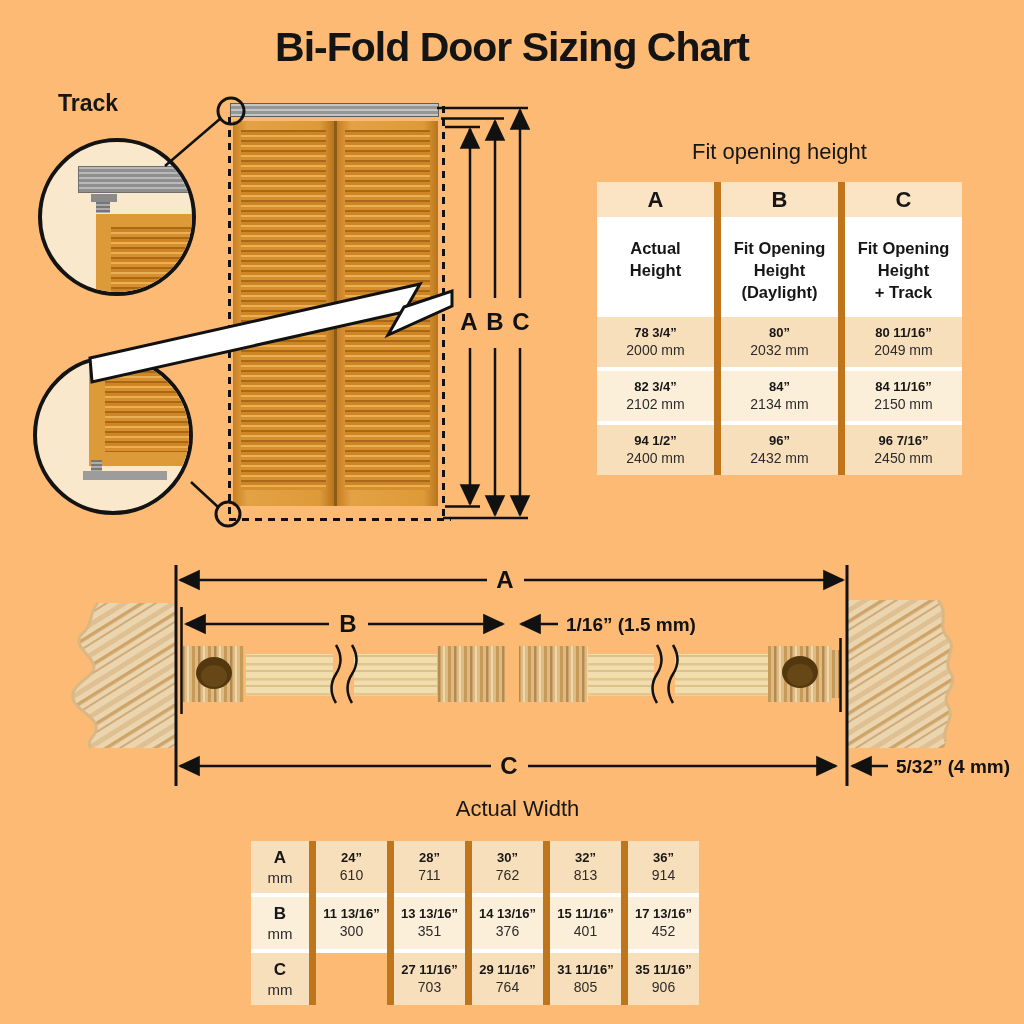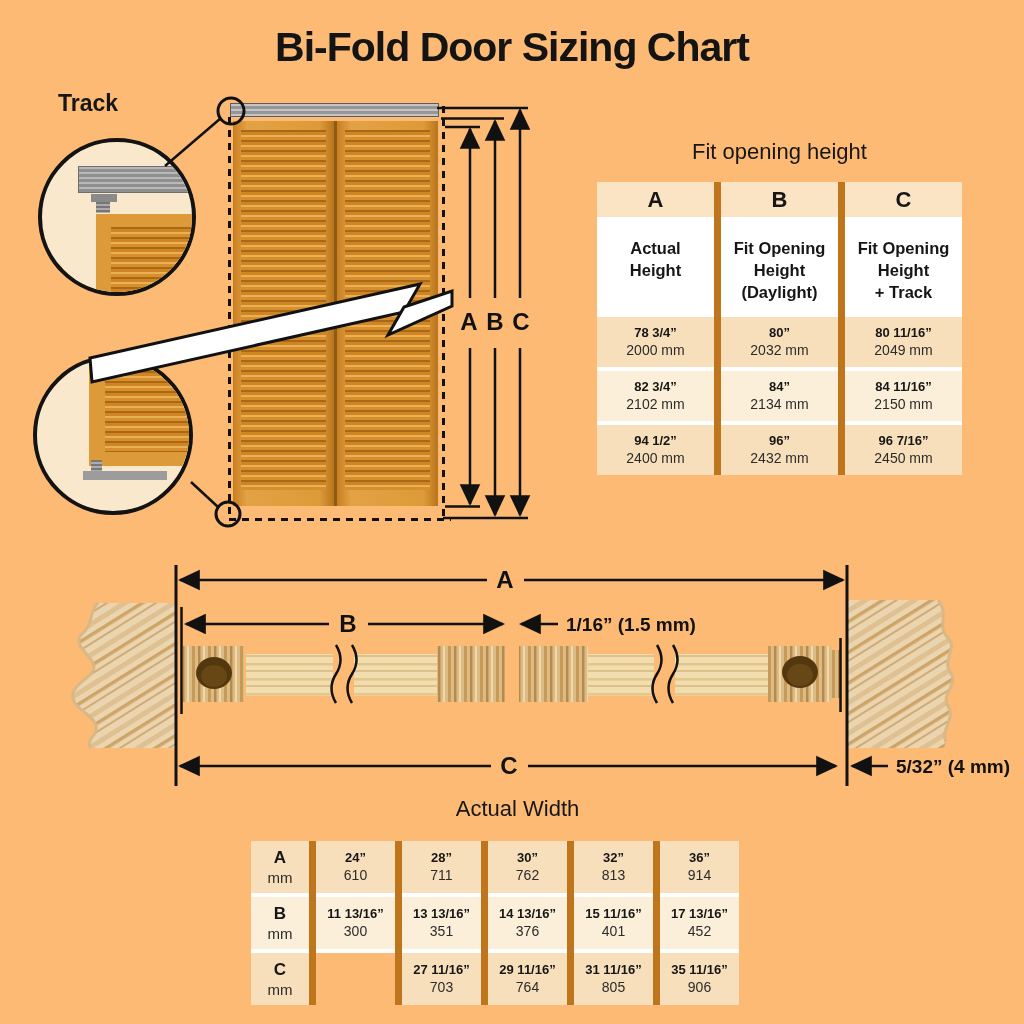--- a/index.html
+++ b/index.html
@@ -48,21 +48,21 @@
 .data-cell{height:50px}
 .wcell{height:52px}
 .shade-a{background:var(--peach_dark)}
 .shade-b{background:var(--peach_light)}
 .in-val{font-size:13px;font-weight:700;line-height:1.3}
 .mm-val{font-size:14px;color:#2b2b2b;line-height:1.25}
 #height-table{left:597px;top:182px}
 #height-table .tcol{width:117px}
 #width-table{left:251px;top:841px}
 #width-table .lblcol{width:58px}
-#width-table .dcol{width:79px}
+#width-table .dcol{width:71px}
 .lbl-letter{font-size:17px;font-weight:700;line-height:1.3}
 .lbl-unit{font-size:15px;color:#2b2b2b;line-height:1.25}
 
 
 #overlay{position:absolute;left:0;top:0;width:1024px;height:1024px;pointer-events:none}
 #overlay text{font-family:"Liberation Sans",sans-serif;font-weight:700;fill:#111}
 .dim-label{font-size:24px}
 .small-label{font-size:19px}
 </style>
 </head>

